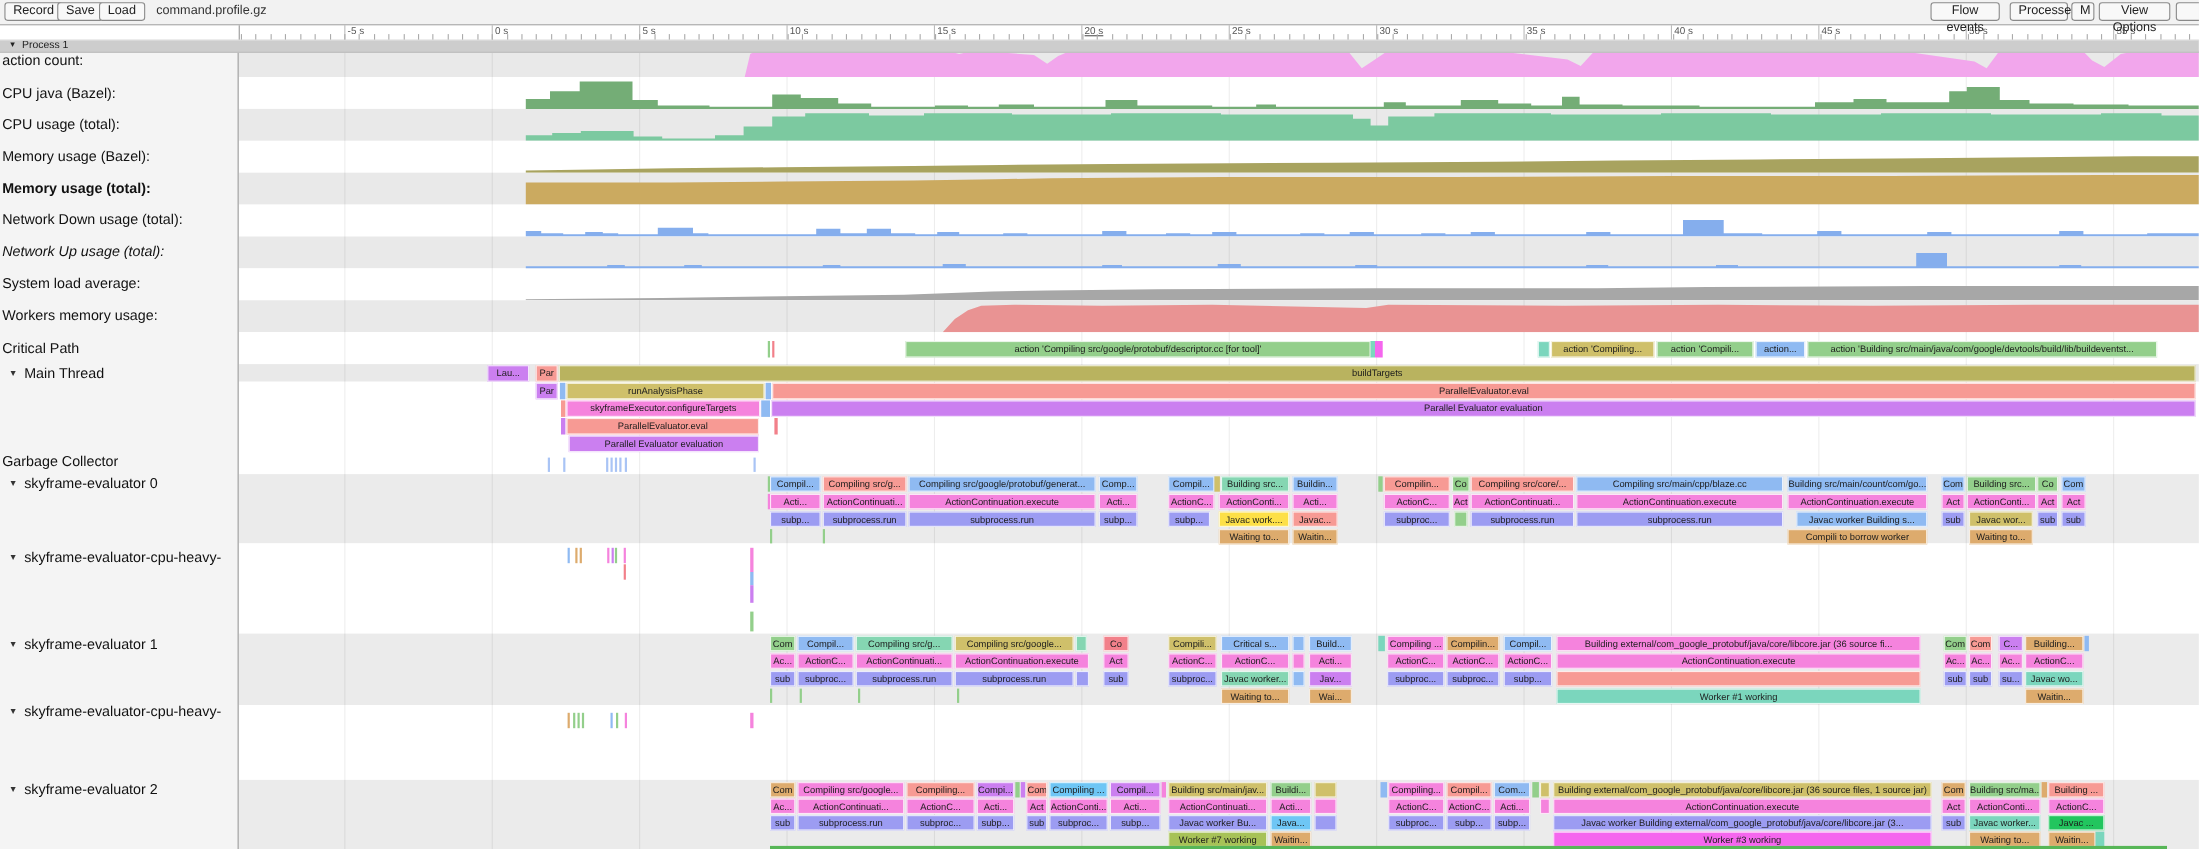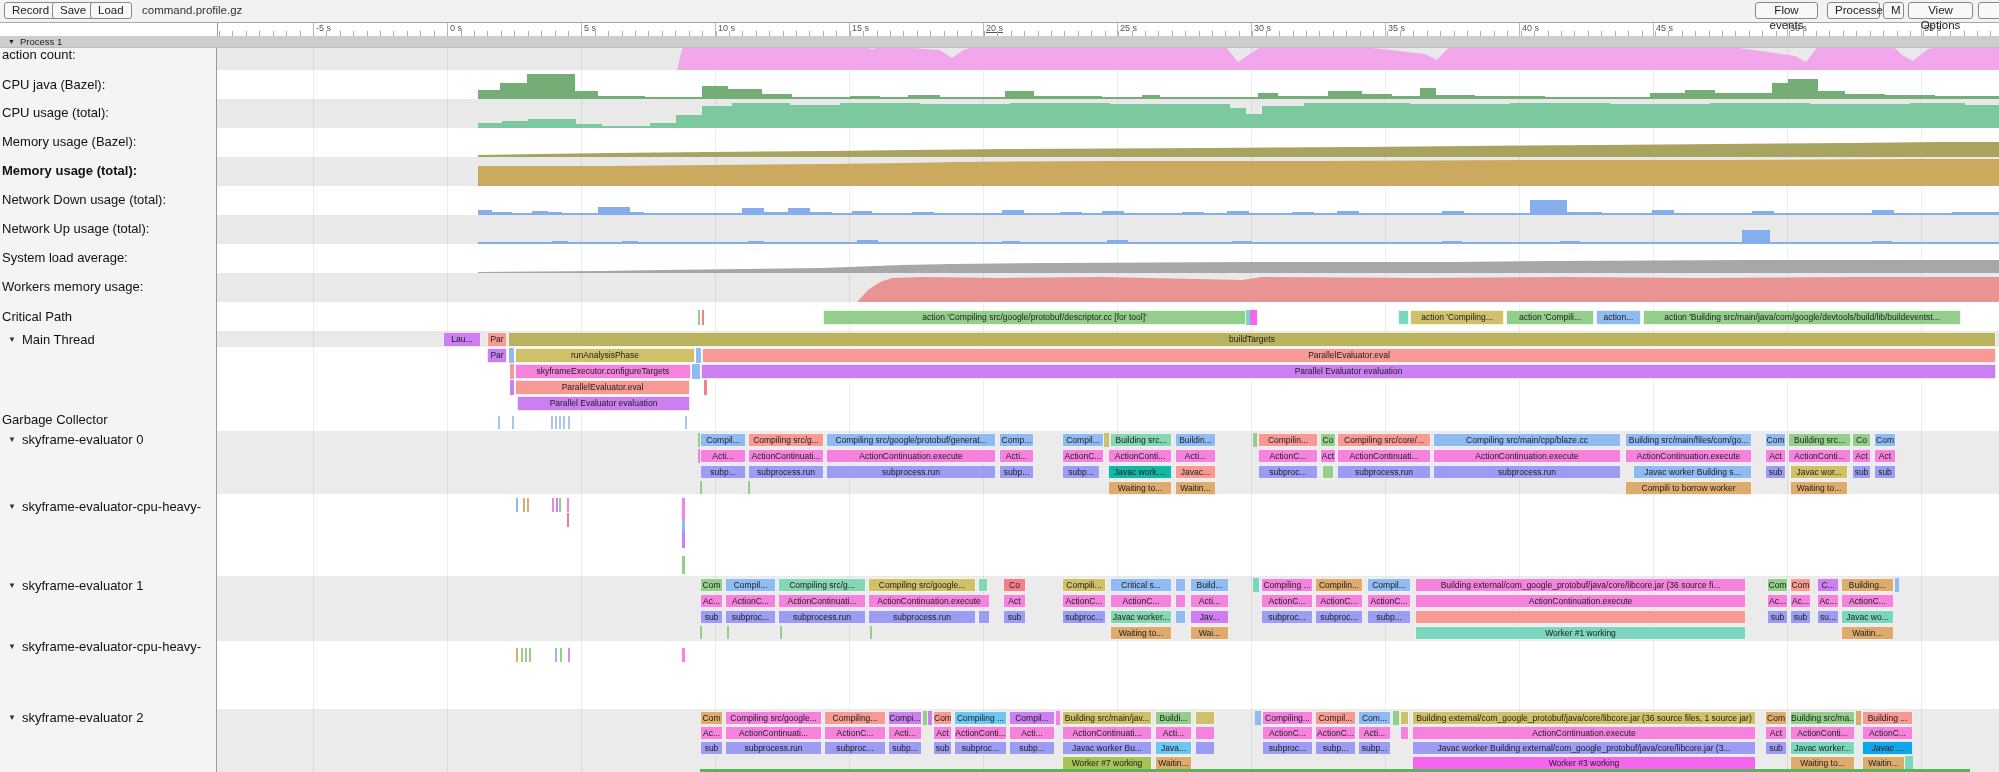--- a/index.html
+++ b/index.html
@@ -132,21 +132,21 @@
       <div class="span" style="left: 999px; top: 433px; width: 35px; height: 14px; background: rgb(143, 186, 242); line-height: 12px;">Comp...</div>
       <div class="span" style="left: 1062px; top: 433px; width: 42px; height: 14px; background: rgb(143, 186, 242); line-height: 12px;">Compil...</div>
       <div class="span thin" style="left: 1104px; top: 433px; width: 5px; height: 14px; background: rgb(207, 192, 106); line-height: 12px;"></div>
       <div class="span" style="left: 1110px; top: 433px; width: 62px; height: 14px; background: rgb(133, 214, 178); line-height: 12px;">Building src...</div>
       <div class="span" style="left: 1175px; top: 433px; width: 41px; height: 14px; background: rgb(143, 186, 242); line-height: 12px;">Buildin...</div>
       <div class="span thin" style="left: 1253px; top: 433px; width: 4px; height: 14px; background: rgb(147, 207, 139); line-height: 12px;"></div>
       <div class="span" style="left: 1258px; top: 433px; width: 60px; height: 14px; background: rgb(247, 154, 148); line-height: 12px;">Compilin...</div>
       <div class="span" style="left: 1320px; top: 433px; width: 16px; height: 14px; background: rgb(147, 207, 139); line-height: 12px;">Co</div>
       <div class="span" style="left: 1337px; top: 433px; width: 94px; height: 14px; background: rgb(247, 154, 148); line-height: 12px;">Compiling src/core/...</div>
       <div class="span" style="left: 1433px; top: 433px; width: 188px; height: 14px; background: rgb(143, 186, 242); line-height: 12px;">Compiling src/main/cpp/blaze.cc</div>
-      <div class="span" style="left: 1625px; top: 433px; width: 127px; height: 14px; background: rgb(143, 186, 242); line-height: 12px;">Building src/main/files/com/go...</div>
+      <div class="span" style="left: 1625px; top: 433px; width: 127px; height: 14px; background: rgb(143, 186, 242); line-height: 12px;">Building src/main/count/com/go...</div>
       <div class="span" style="left: 1765px; top: 433px; width: 21px; height: 14px; background: rgb(143, 186, 242); line-height: 12px;">Com</div>
       <div class="span" style="left: 1788px; top: 433px; width: 63px; height: 14px; background: rgb(147, 207, 139); line-height: 12px;">Building src...</div>
       <div class="span" style="left: 1852px; top: 433px; width: 19px; height: 14px; background: rgb(147, 207, 139); line-height: 12px;">Co</div>
       <div class="span" style="left: 1874px; top: 433px; width: 22px; height: 14px; background: rgb(143, 186, 242); line-height: 12px;">Com</div>
       <div class="span thin" style="left: 698px; top: 449px; width: 2px; height: 14px; background: rgb(245, 131, 221); line-height: 12px;"></div>
       <div class="span" style="left: 700px; top: 449px; width: 46px; height: 14px; background: rgb(245, 131, 221); line-height: 12px;">Acti...</div>
       <div class="span" style="left: 748px; top: 449px; width: 76px; height: 14px; background: rgb(245, 131, 221); line-height: 12px;">ActionContinuati...</div>
       <div class="span" style="left: 826px; top: 449px; width: 170px; height: 14px; background: rgb(245, 131, 221); line-height: 12px;">ActionContinuation.execute</div>
       <div class="span" style="left: 999px; top: 449px; width: 35px; height: 14px; background: rgb(245, 131, 221); line-height: 12px;">Acti...</div>
       <div class="span" style="left: 1062px; top: 449px; width: 42px; height: 14px; background: rgb(245, 131, 221); line-height: 12px;">ActionC...</div>
@@ -159,21 +159,21 @@
       <div class="span" style="left: 1625px; top: 449px; width: 127px; height: 14px; background: rgb(245, 131, 221); line-height: 12px;">ActionContinuation.execute</div>
       <div class="span" style="left: 1765px; top: 449px; width: 21px; height: 14px; background: rgb(245, 131, 221); line-height: 12px;">Act</div>
       <div class="span" style="left: 1788px; top: 449px; width: 63px; height: 14px; background: rgb(245, 131, 221); line-height: 12px;">ActionConti...</div>
       <div class="span" style="left: 1852px; top: 449px; width: 19px; height: 14px; background: rgb(245, 131, 221); line-height: 12px;">Act</div>
       <div class="span" style="left: 1874px; top: 449px; width: 22px; height: 14px; background: rgb(245, 131, 221); line-height: 12px;">Act</div>
       <div class="span" style="left: 700px; top: 465px; width: 46px; height: 14px; background: rgb(156, 156, 242); line-height: 12px;">subp...</div>
       <div class="span" style="left: 748px; top: 465px; width: 76px; height: 14px; background: rgb(156, 156, 242); line-height: 12px;">subprocess.run</div>
       <div class="span" style="left: 826px; top: 465px; width: 170px; height: 14px; background: rgb(156, 156, 242); line-height: 12px;">subprocess.run</div>
       <div class="span" style="left: 999px; top: 465px; width: 35px; height: 14px; background: rgb(156, 156, 242); line-height: 12px;">subp...</div>
       <div class="span" style="left: 1062px; top: 465px; width: 38px; height: 14px; background: rgb(156, 156, 242); line-height: 12px;">subp...</div>
-      <div class="span" style="left: 1108px; top: 465px; width: 64px; height: 14px; background: #14b8a6; line-height: 12px;">Javac work....</div>
+      <div class="span" style="left: 1108px; top: 465px; width: 64px; height: 14px; background: #fde047; line-height: 12px;">Javac work....</div>
       <div class="span" style="left: 1175px; top: 465px; width: 41px; height: 14px; background: rgb(247, 154, 148); line-height: 12px;">Javac...</div>
       <div class="span" style="left: 1258px; top: 465px; width: 60px; height: 14px; background: rgb(156, 156, 242); line-height: 12px;">subproc...</div>
       <div class="span" style="left: 1322px; top: 465px; width: 12px; height: 14px; background: rgb(147, 207, 139); line-height: 12px;"></div>
       <div class="span" style="left: 1337px; top: 465px; width: 94px; height: 14px; background: rgb(156, 156, 242); line-height: 12px;">subprocess.run</div>
       <div class="span" style="left: 1433px; top: 465px; width: 188px; height: 14px; background: rgb(156, 156, 242); line-height: 12px;">subprocess.run</div>
       <div class="span" style="left: 1633px; top: 465px; width: 119px; height: 14px; background: rgb(143, 186, 242); line-height: 12px;">Javac worker Building s...</div>
       <div class="span" style="left: 1765px; top: 465px; width: 21px; height: 14px; background: rgb(156, 156, 242); line-height: 12px;">sub</div>
       <div class="span" style="left: 1790px; top: 465px; width: 58px; height: 14px; background: rgb(207, 192, 106); line-height: 12px;">Javac wor...</div>
       <div class="span" style="left: 1852px; top: 465px; width: 19px; height: 14px; background: rgb(156, 156, 242); line-height: 12px;">sub</div>
       <div class="span" style="left: 1874px; top: 465px; width: 22px; height: 14px; background: rgb(156, 156, 242); line-height: 12px;">sub</div>
@@ -291,21 +291,21 @@
       <div class="span" style="left: 1009px; top: 741px; width: 46px; height: 14px; background: rgb(156, 156, 242); line-height: 12px;">subp...</div>
       <div class="span" style="left: 1062px; top: 741px; width: 90px; height: 14px; background: rgb(156, 156, 242); line-height: 12px;">Javac worker Bu...</div>
       <div class="span" style="left: 1155px; top: 741px; width: 37px; height: 14px; background: rgb(110, 198, 245); line-height: 12px;">Java...</div>
       <div class="span" style="left: 1195px; top: 741px; width: 20px; height: 14px; background: rgb(156, 156, 242); line-height: 12px;"></div>
       <div class="span" style="left: 1262px; top: 741px; width: 51px; height: 14px; background: rgb(156, 156, 242); line-height: 12px;">subproc...</div>
       <div class="span" style="left: 1315px; top: 741px; width: 41px; height: 14px; background: rgb(156, 156, 242); line-height: 12px;">subp...</div>
       <div class="span" style="left: 1358px; top: 741px; width: 33px; height: 14px; background: rgb(156, 156, 242); line-height: 12px;">subp...</div>
       <div class="span" style="left: 1412px; top: 741px; width: 344px; height: 14px; background: rgb(156, 156, 242); line-height: 12px;">Javac worker Building external/com_google_protobuf/java/core/libcore.jar (3...</div>
       <div class="span" style="left: 1765px; top: 741px; width: 22px; height: 14px; background: rgb(156, 156, 242); line-height: 12px;">sub</div>
       <div class="span" style="left: 1790px; top: 741px; width: 65px; height: 14px; background: rgb(123, 214, 189); line-height: 12px;">Javac worker...</div>
-      <div class="span" style="left: 1862px; top: 741px; width: 51px; height: 14px; background: #0ea5e9; line-height: 12px; font-style: italic;">Javac ...</div>
+      <div class="span" style="left: 1862px; top: 741px; width: 51px; height: 14px; background: #22c55e; line-height: 12px;">Javac ...</div>
       <div class="span" style="left: 1062px; top: 756px; width: 90px; height: 14px; background: rgb(167, 194, 87); line-height: 12px;">Worker #7 working</div>
       <div class="span" style="left: 1155px; top: 756px; width: 37px; height: 14px; background: rgb(221, 171, 109); line-height: 12px;">Waitin...</div>
       <div class="span" style="left: 1412px; top: 756px; width: 344px; height: 14px; background: rgb(245, 102, 238); line-height: 12px;">Worker #3 working</div>
       <div class="span" style="left: 1790px; top: 756px; width: 65px; height: 14px; background: rgb(221, 171, 109); line-height: 12px;">Waiting to...</div>
       <div class="span" style="left: 1862px; top: 756px; width: 43px; height: 14px; background: rgb(221, 171, 109); line-height: 12px;">Waitin...</div>
       <div class="span thin" style="left: 1905px; top: 756px; width: 8px; height: 14px; background: rgb(123, 214, 189); line-height: 12px;"></div>
       <div class="tick" style="left: 698px; top: 310px; width: 2px; height: 15px; background: rgb(147, 207, 139);"></div>
       <div class="tick" style="left: 702px; top: 310px; width: 2px; height: 15px; background: rgb(242, 128, 138);"></div>
       <div class="tick" style="left: 498px; top: 416px; width: 2px; height: 13px; background: rgb(169, 196, 245);"></div>
       <div class="tick" style="left: 512px; top: 416px; width: 2px; height: 13px; background: rgb(169, 196, 245);"></div>
@@ -356,21 +356,21 @@
       </div>
       <div class="side-item" style="top: 87px;">
         <span class="lab" style="left: 2px;">Memory usage (Bazel):</span>
       </div>
       <div class="side-item" style="top: 116px; font-weight: bold;">
         <span class="lab" style="left: 2px;">Memory usage (total):</span>
       </div>
       <div class="side-item" style="top: 145px;">
         <span class="lab" style="left: 2px;">Network Down usage (total):</span>
       </div>
-      <div class="side-item" style="top: 174px;">
+      <div class="side-item" style="top: 174px; font-style: italic;">
         <span class="lab" style="left: 2px;">Network Up usage (total):</span>
       </div>
       <div class="side-item" style="top: 203px;">
         <span class="lab" style="left: 2px;">System load average:</span>
       </div>
       <div class="side-item" style="top: 232px;">
         <span class="lab" style="left: 2px;">Workers memory usage:</span>
       </div>
       <div class="side-item" style="top: 262px;">
         <span class="lab" style="left: 2px;">Critical Path</span>

